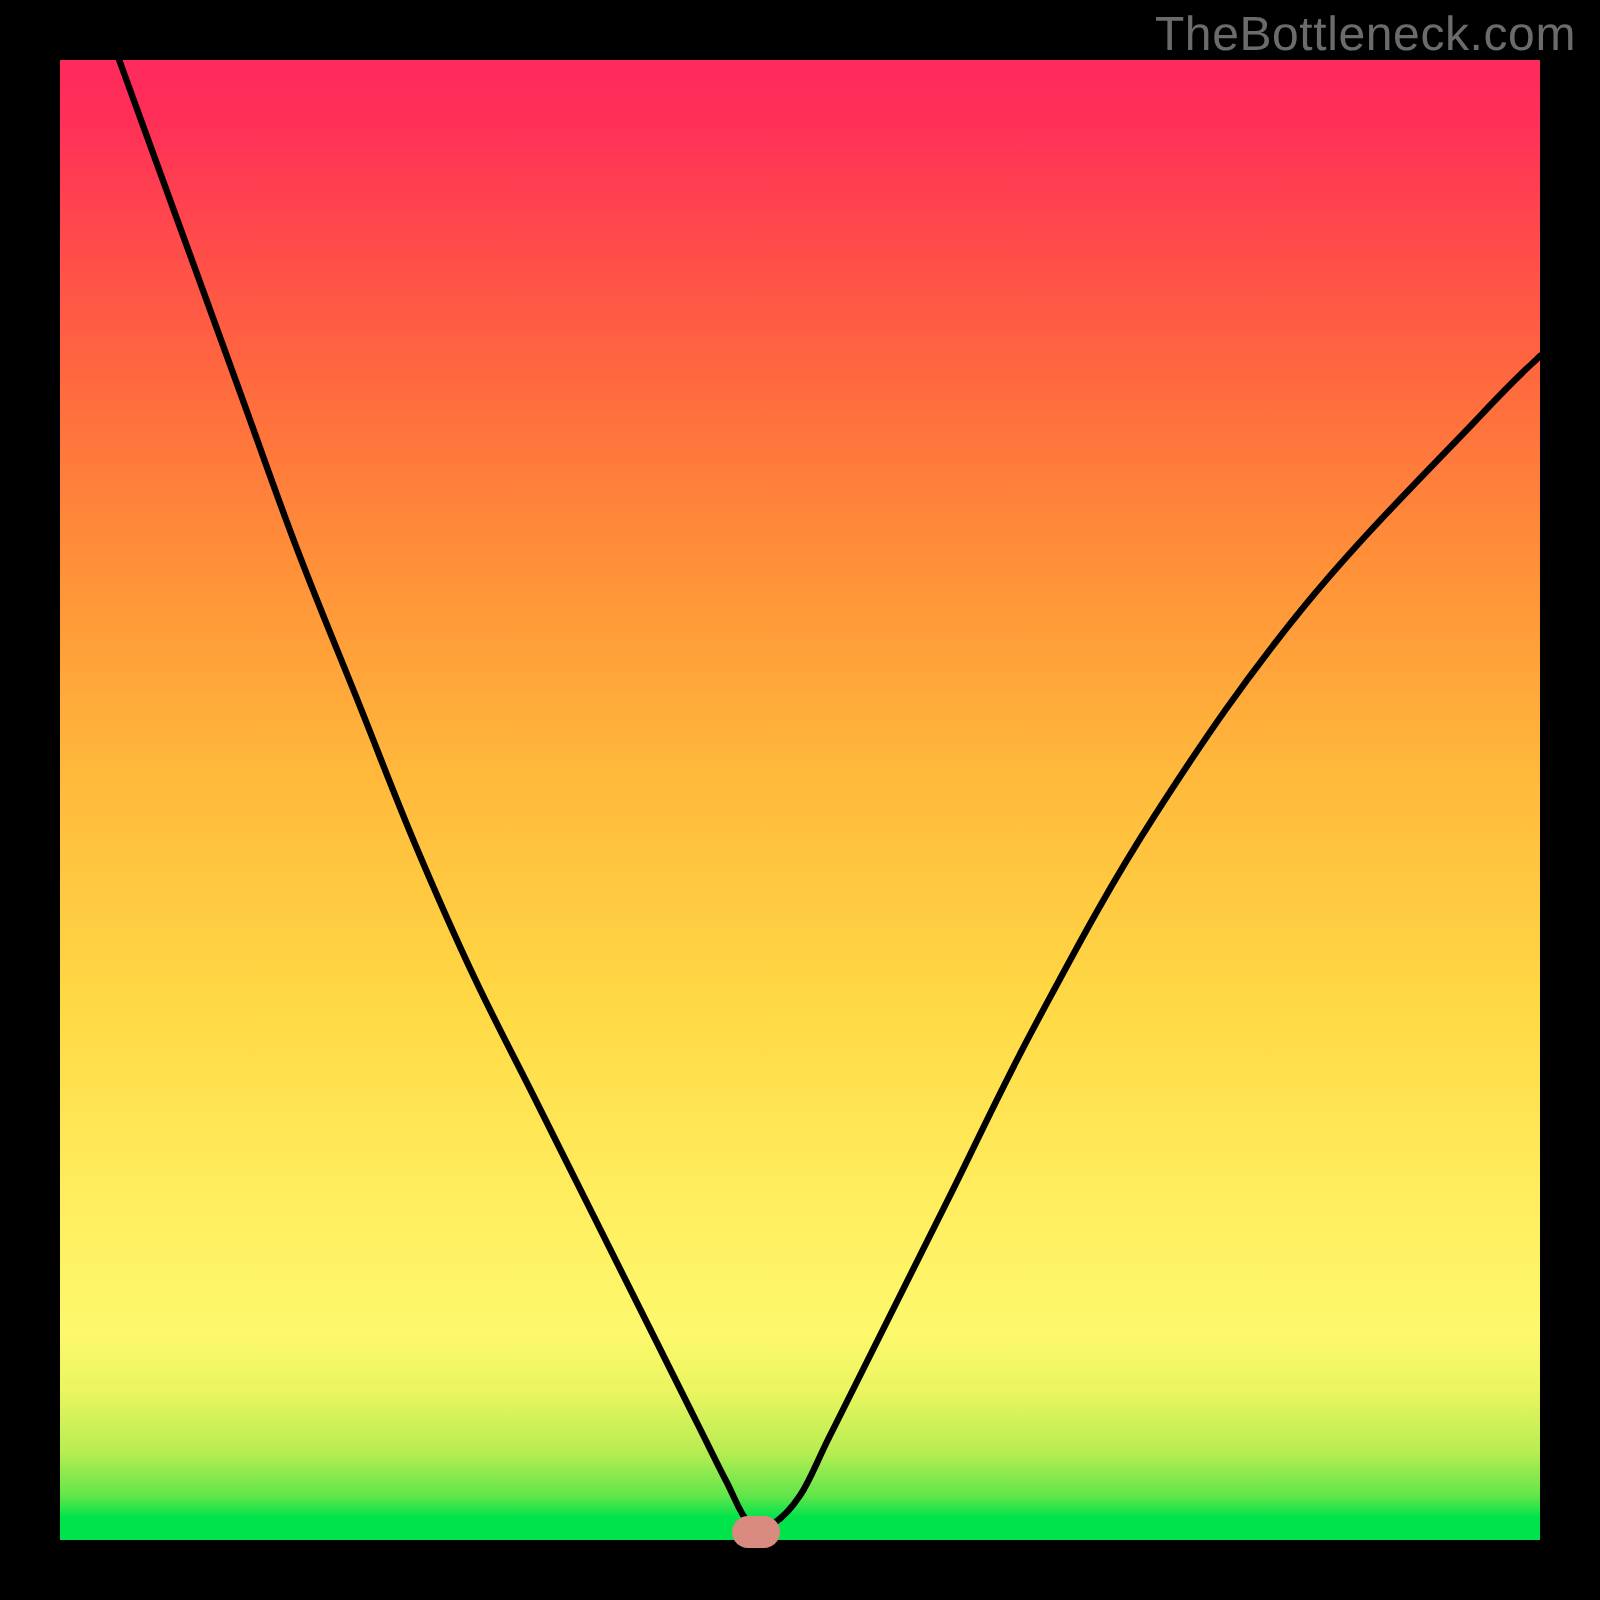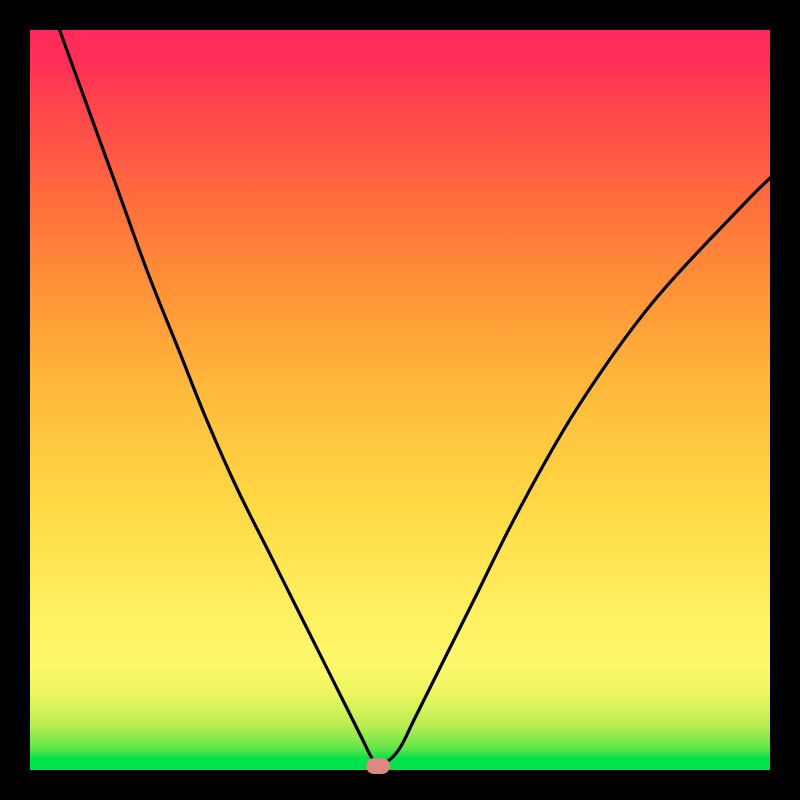--- a/index.html
+++ b/index.html
@@ -67,20 +67,21 @@
     border-radius: 8px / 8px;
     background: #d98b80;
     transform: translate(-50%, -50%);
   }
 </style>
 </head>
 <body>
 
 <div class="frame">
 
+  <div class="watermark">TheBottleneck.com</div>
 
   <div class="plot-area">
 
     <svg class="curve" viewBox="0 0 740 740" preserveAspectRatio="none">
       <path id="curve-path" fill="none" stroke="#000" stroke-width="3.2" stroke-linecap="round" stroke-linejoin="round" d="M 29.6 0.0 C 34.9 14.7, 48.5 52.1, 59.2 81.4 C 69.9 110.7, 78.1 133.5, 88.8 162.8 C 99.5 192.1, 107.7 216.2, 118.4 244.2 C 129.1 272.2, 137.3 291.6, 148.0 318.2 C 158.7 344.8, 166.9 366.9, 177.6 392.2 C 188.3 417.5, 196.5 436.2, 207.2 458.8 C 217.9 481.4, 226.1 496.7, 236.8 518.0 C 247.5 539.3, 255.7 555.9, 266.4 577.2 C 277.1 598.5, 286.7 617.8, 296.0 636.4 C 305.3 655.0, 311.5 667.5, 318.2 680.8 C 324.9 694.1, 328.3 701.3, 333.0 710.4 C 337.7 719.5, 340.1 727.1, 344.1 731.1 C 348.1 735.1, 350.5 735.0, 355.2 732.6 C 359.9 730.2, 364.7 725.8, 370.0 717.8 C 375.3 709.8, 378.1 701.5, 384.8 688.2 C 391.5 674.9, 396.3 665.1, 407.0 643.8 C 417.7 622.5, 429.3 599.1, 444.0 569.8 C 458.7 540.5, 469.8 515.6, 488.4 481.0 C 507.0 446.4, 523.6 414.7, 547.6 377.4 C 571.6 340.1, 592.3 309.8, 621.6 273.8 C 650.9 237.8, 689.1 200.2, 710.4 177.6 C 731.7 155.0, 734.7 153.3, 740.0 148.0"></path>
     </svg>
 
     <div class="marker" id="min-marker" style="left: 347.8px; top: 735.56px;"></div>
   </div>
 </div>

